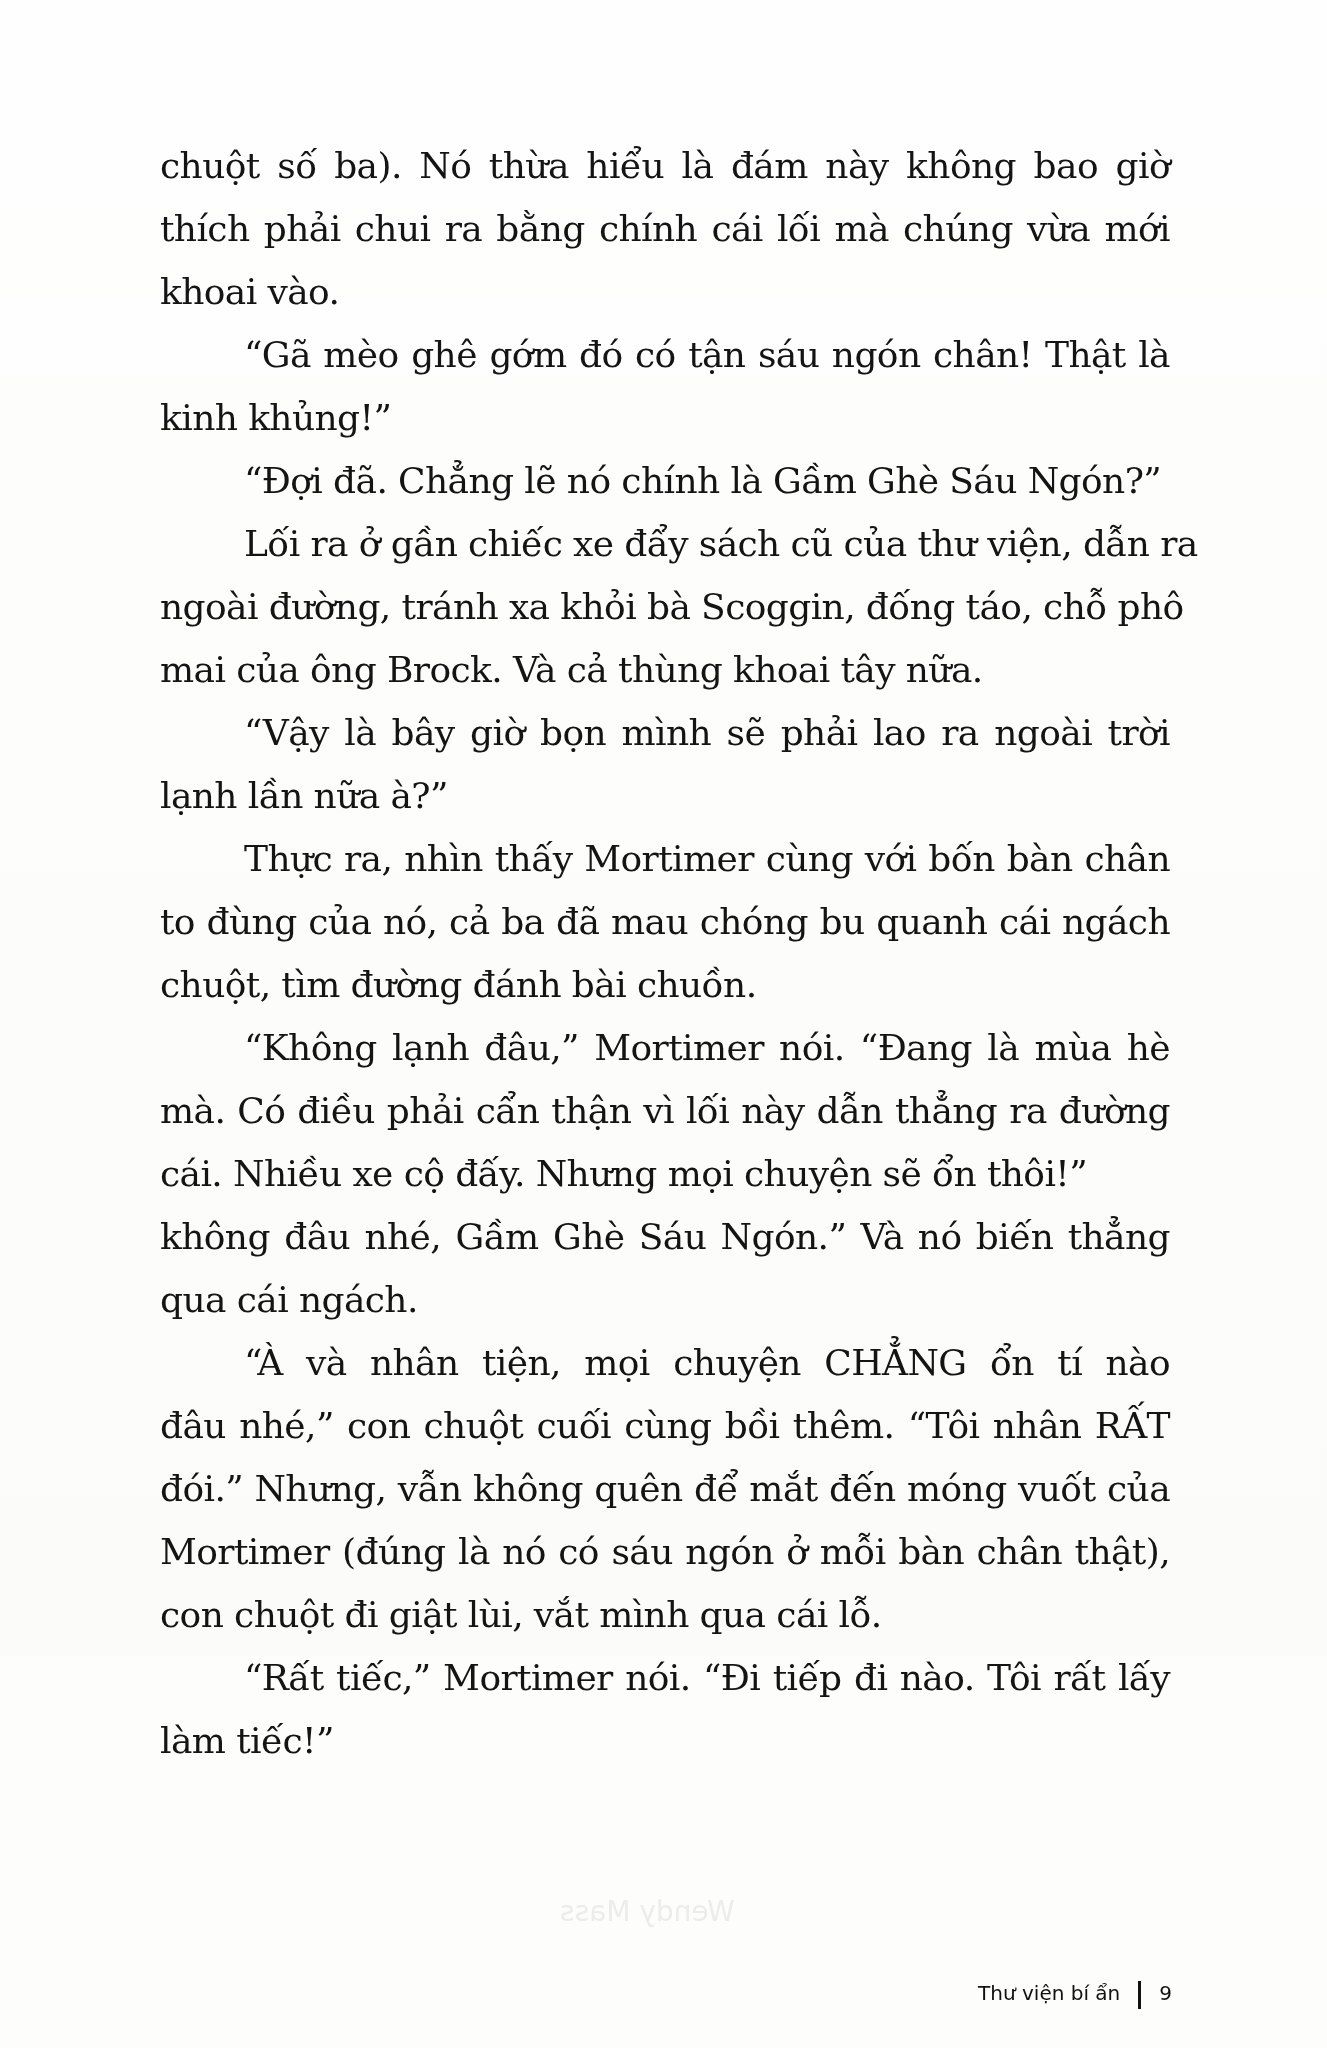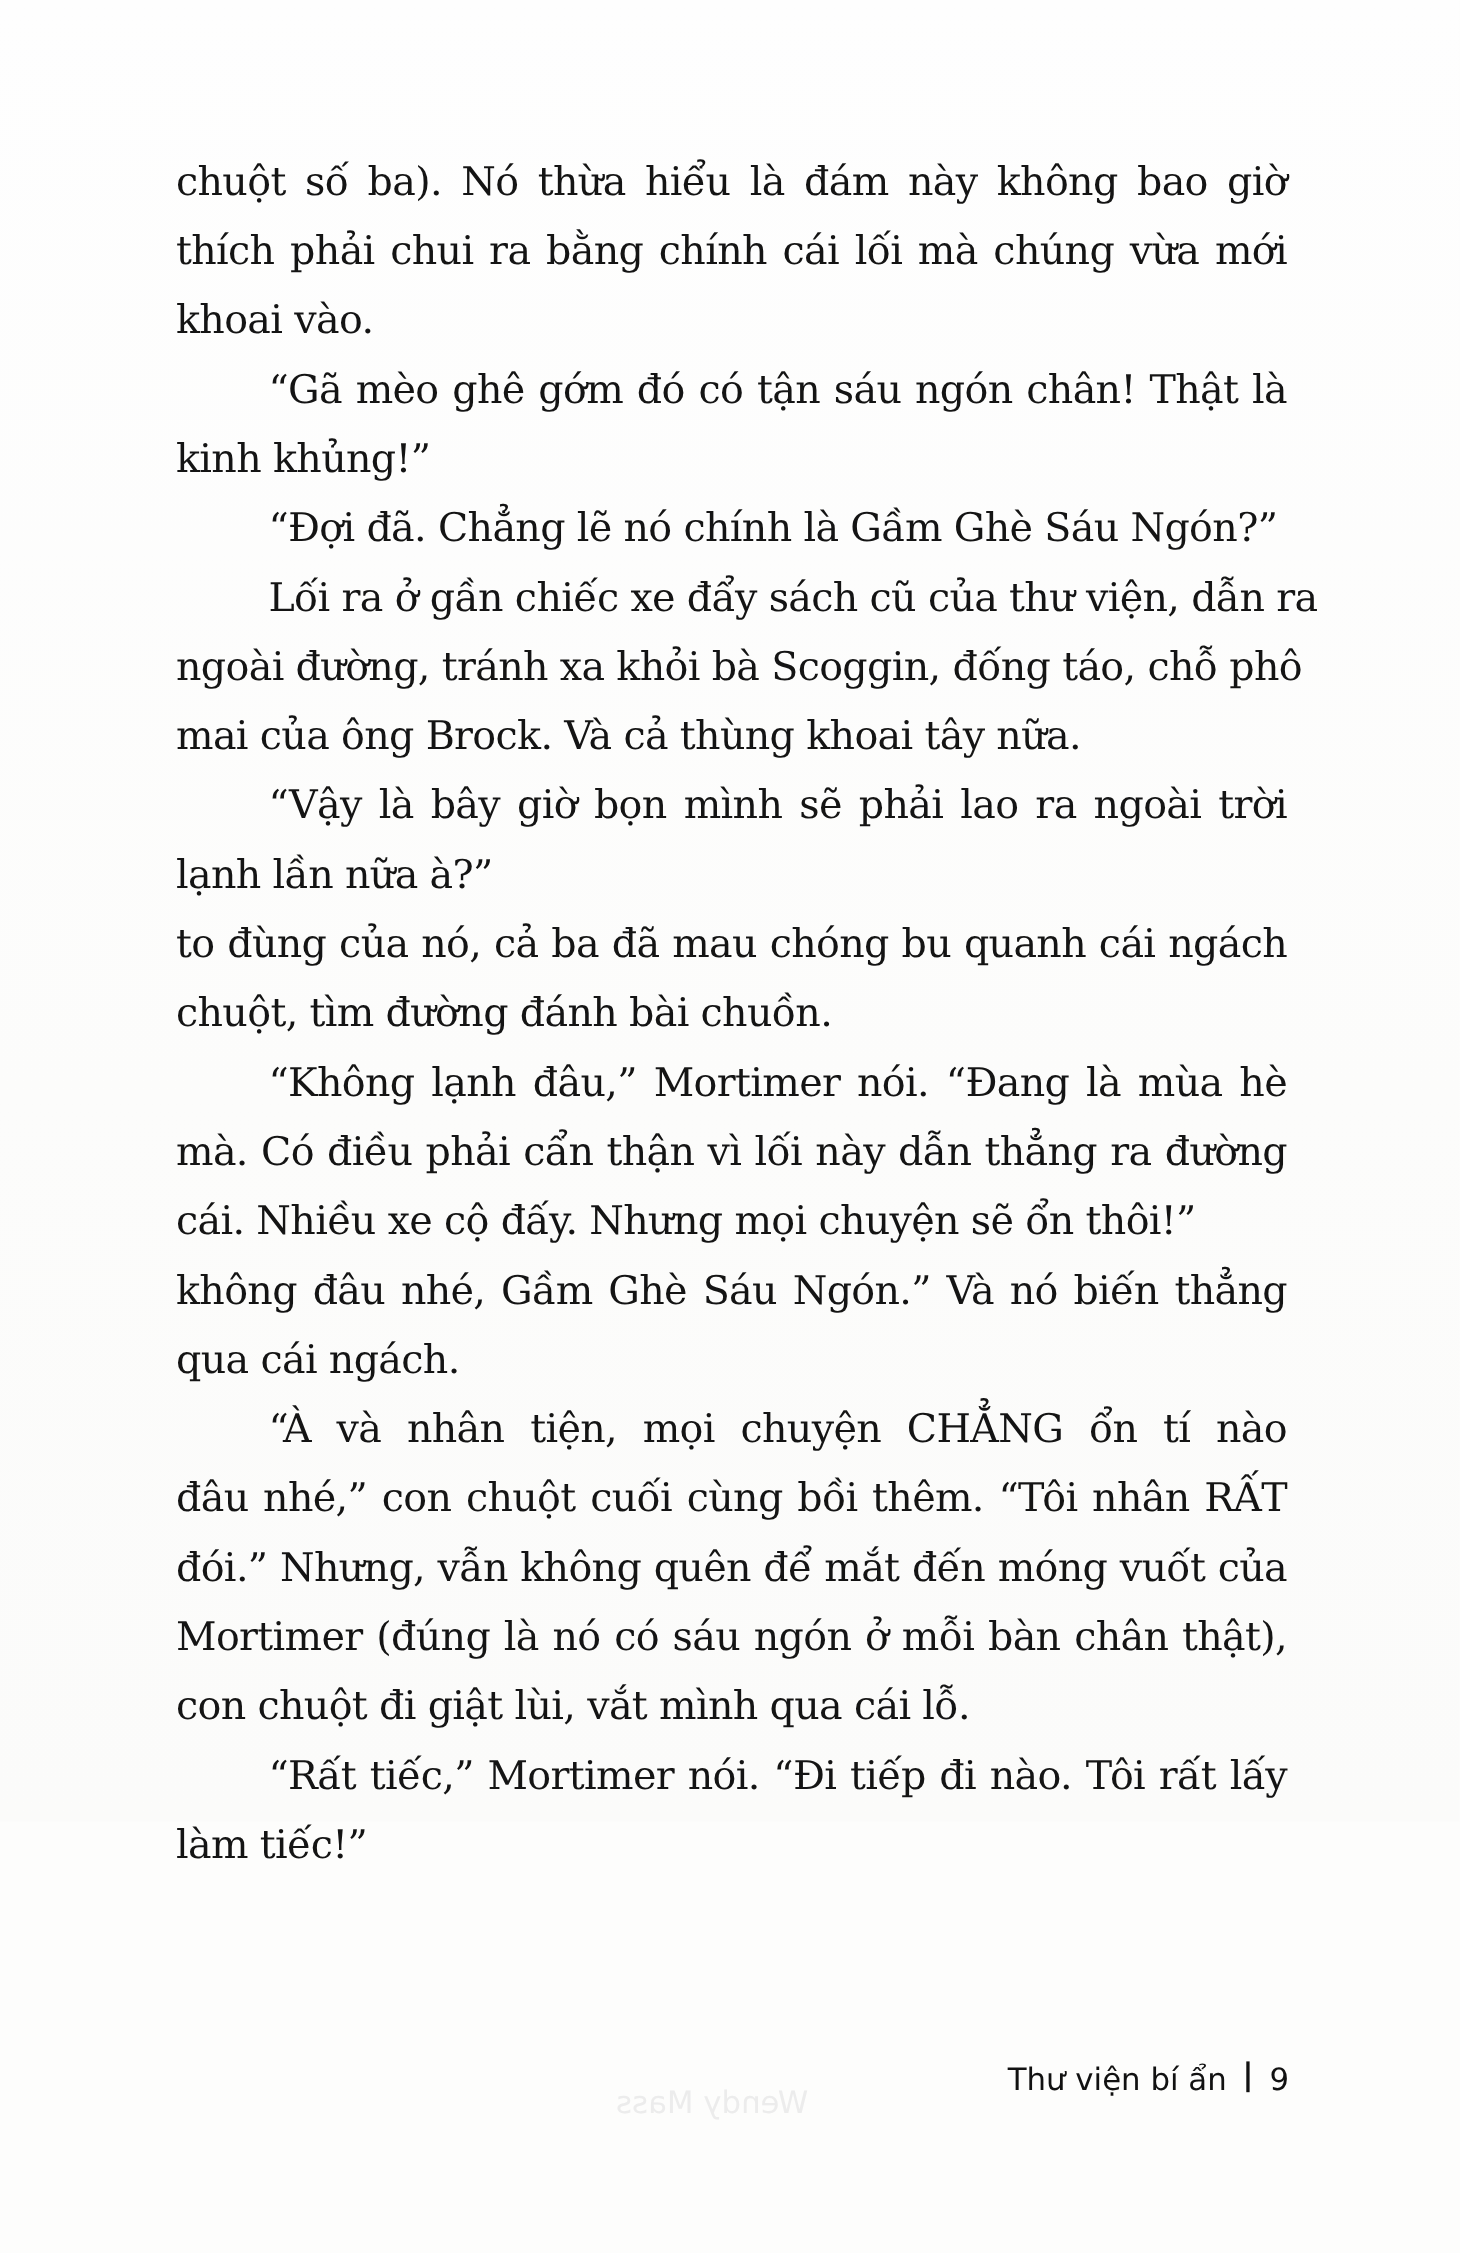--- a/index.html
+++ b/index.html
@@ -40,24 +40,24 @@
       overflow: visible;
     }
     .line.indent {
       padding-left: 84px;
     }
     .line.last {
       text-align-last: left;
     }
     .footer {
       position: absolute;
-      top: 1874px;
+      top: 1981px;
       right: 155px;
       font-family: "DejaVu Sans", "Liberation Sans", sans-serif;
-      font-size: 28px;
+      font-size: 20px;
       color: #111;
       display: flex;
       align-items: flex-start;
       gap: 18px;
     }
     .footer .sep {
       display: inline-block;
       width: 3px;
       height: 28px;
       background: #111;
@@ -84,20 +84,21 @@
       <span class="line">thích phải chui ra bằng chính cái lối mà chúng vừa mới</span>
       <span class="line last">khoai vào.</span>
       <span class="line indent">“Gã mèo ghê gớm đó có tận sáu ngón chân! Thật là</span>
       <span class="line last">kinh khủng!”</span>
       <span class="line indent last">“Đợi đã. Chẳng lẽ nó chính là Gầm Ghè Sáu Ngón?”</span>
       <span class="line indent">Lối ra ở gần chiếc xe đẩy sách cũ của thư viện, dẫn ra</span>
       <span class="line">ngoài đường, tránh xa khỏi bà Scoggin, đống táo, chỗ phô</span>
       <span class="line last">mai của ông Brock. Và cả thùng khoai tây nữa.</span>
       <span class="line indent">“Vậy là bây giờ bọn mình sẽ phải lao ra ngoài trời</span>
       <span class="line last">lạnh lần nữa à?”</span>
+      <span class="line indent">Thực ra, nhìn thấy Mortimer cùng với bốn bàn chân</span>
       <span class="line">to đùng của nó, cả ba đã mau chóng bu quanh cái ngách</span>
       <span class="line last">chuột, tìm đường đánh bài chuồn.</span>
       <span class="line indent">“Không lạnh đâu,” Mortimer nói. “Đang là mùa hè</span>
       <span class="line">mà. Có điều phải cẩn thận vì lối này dẫn thẳng ra đường</span>
       <span class="line last">cái. Nhiều xe cộ đấy. Nhưng mọi chuyện sẽ ổn thôi!”</span>
       <span class="line">không đâu nhé, Gầm Ghè Sáu Ngón.” Và nó biến thẳng</span>
       <span class="line last">qua cái ngách.</span>
       <span class="line indent">“À và nhân tiện, mọi chuyện CHẲNG ổn tí nào</span>
       <span class="line">đâu nhé,” con chuột cuối cùng bồi thêm. “Tôi nhân RẤT</span>
       <span class="line">đói.” Nhưng, vẫn không quên để mắt đến móng vuốt của</span>

